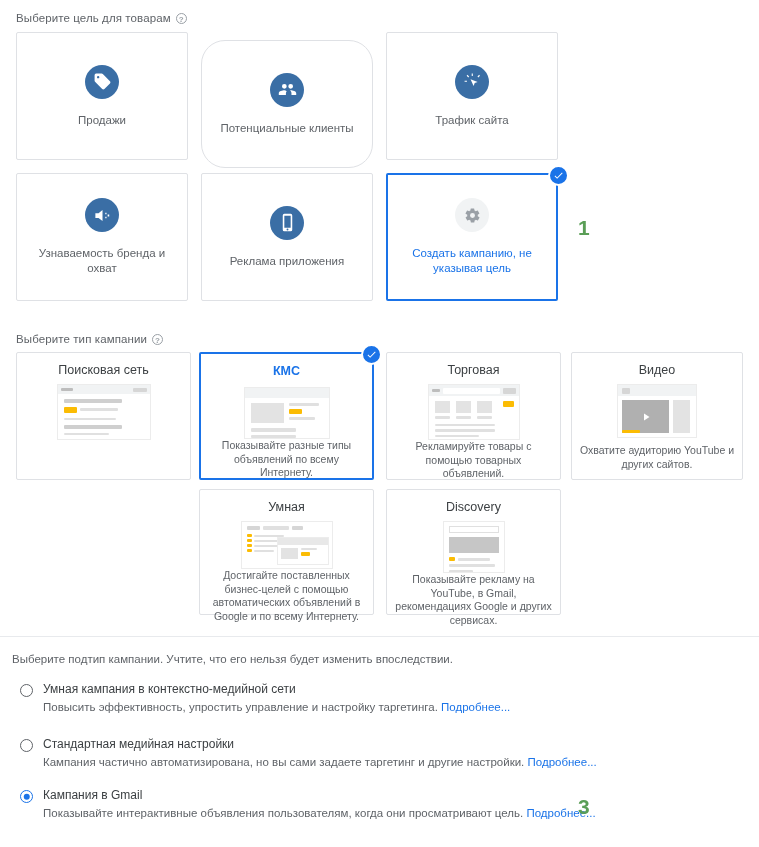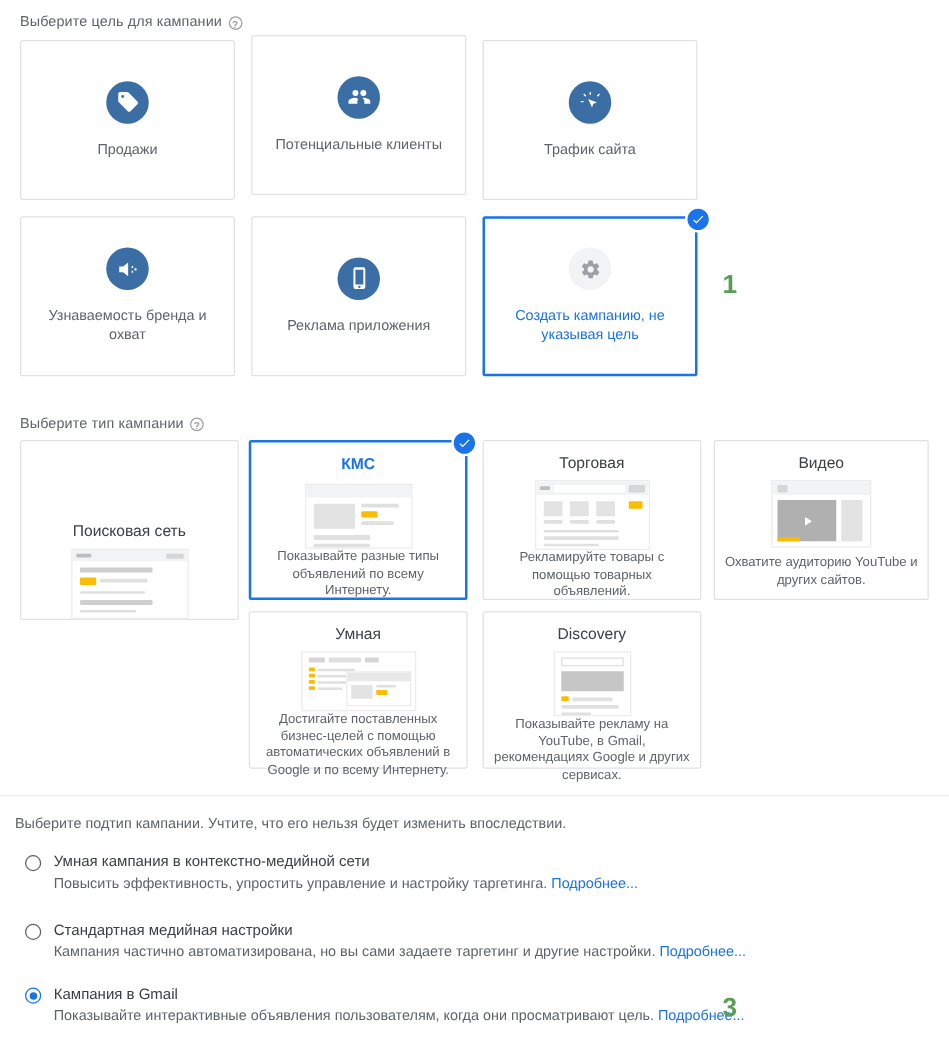--- a/index.html
+++ b/index.html
@@ -109,34 +109,34 @@
     position:absolute;left:23px;top:19px;font-size:11.5px;color:#5f6368;white-space:nowrap;
   }
   .more-link{color:#1a73e8;cursor:pointer;}
 </style>
 </head>
 <body>
 
 <div class="page">
 
   <div class="sec-head" style="top:12px;">
-    <span>Выберите цель для кампании</span>
+    <span>Выберите цель для товарам</span>
     <span class="help-icon">?</span>
   </div>
 
   <div class="goal-card" style="left:16px;top:32px;">
     <span class="goal-ico">
       <svg width="19" height="19" viewBox="0 0 24 24">
           <path fill="#fff" d="M21.4 11.6l-9-9A2 2 0 0 0 11 2H4a2 2 0 0 0-2 2v7c0 .5.2 1 .6 1.4l9 9c.8.8 2 .8 2.8 0l7-7c.8-.8.8-2 0-2.8zM6.5 8A1.5 1.5 0 1 1 8 6.5 1.5 1.5 0 0 1 6.5 8z"></path>
         </svg>
     </span>
     <span class="goal-label">Продажи</span>
   </div>
 
-  <div class="goal-card" style="left:201px;top:28px;">
+  <div class="goal-card" style="left:201px;top:40px;border-radius:24px;">
     <span class="goal-ico">
       <svg width="19" height="19" viewBox="0 0 24 24">
           <path fill="#fff" d="M16 11a3 3 0 1 0-3-3 3 3 0 0 0 3 3zm-8 0a3 3 0 1 0-3-3 3 3 0 0 0 3 3zm0 2c-2.3 0-7 1.2-7 3.5V19h9v-2.5c0-.9.4-1.7 1-2.4A12 12 0 0 0 8 13zm8 0c-.3 0-.6 0-1 .1 1.2.9 2 2 2 3.4V19h6v-2.5c0-2.3-4.7-3.5-7-3.5z"></path>
         </svg>
     </span>
     <span class="goal-label">Потенциальные клиенты</span>
   </div>
 
   <div class="goal-card" style="left:386px;top:32px;">
     <span class="goal-ico">
@@ -187,21 +187,21 @@
       </svg>
   </div>
 
   <div class="step-num" style="left:578px;top:216px;">1</div>
 
   <div class="sec-head" style="top:333px;">
     <span>Выберите тип кампании</span>
     <span class="help-icon">?</span>
   </div>
 
-  <div class="type-card" style="left:16px;top:352px;width:175px;height:144px;justify-content:flex-end;">
+  <div class="type-card" style="left:16px;top:352px;width:175px;height:128px;">
     <div class="type-title">Поисковая сеть</div>
     <div class="thumb" style="width:94px;height:56px;">
       <div class="tbar" style="height:9px;padding:0 3px;justify-content:space-between;">
         <div class="bar" style="width:12px;height:3px;background:#bdbdbd;"></div>
         <div class="bar" style="width:14px;height:4px;background:#d6d6d6;"></div>
       </div>
       <div style="padding:5px 6px;">
         <div class="bar dk" style="width:58px;height:3.5px;margin-bottom:4px;"></div>
         <div style="display:flex;align-items:center;gap:3px;margin-bottom:5px;">
           <div class="bar yl" style="width:13px;height:6px;"></div>

